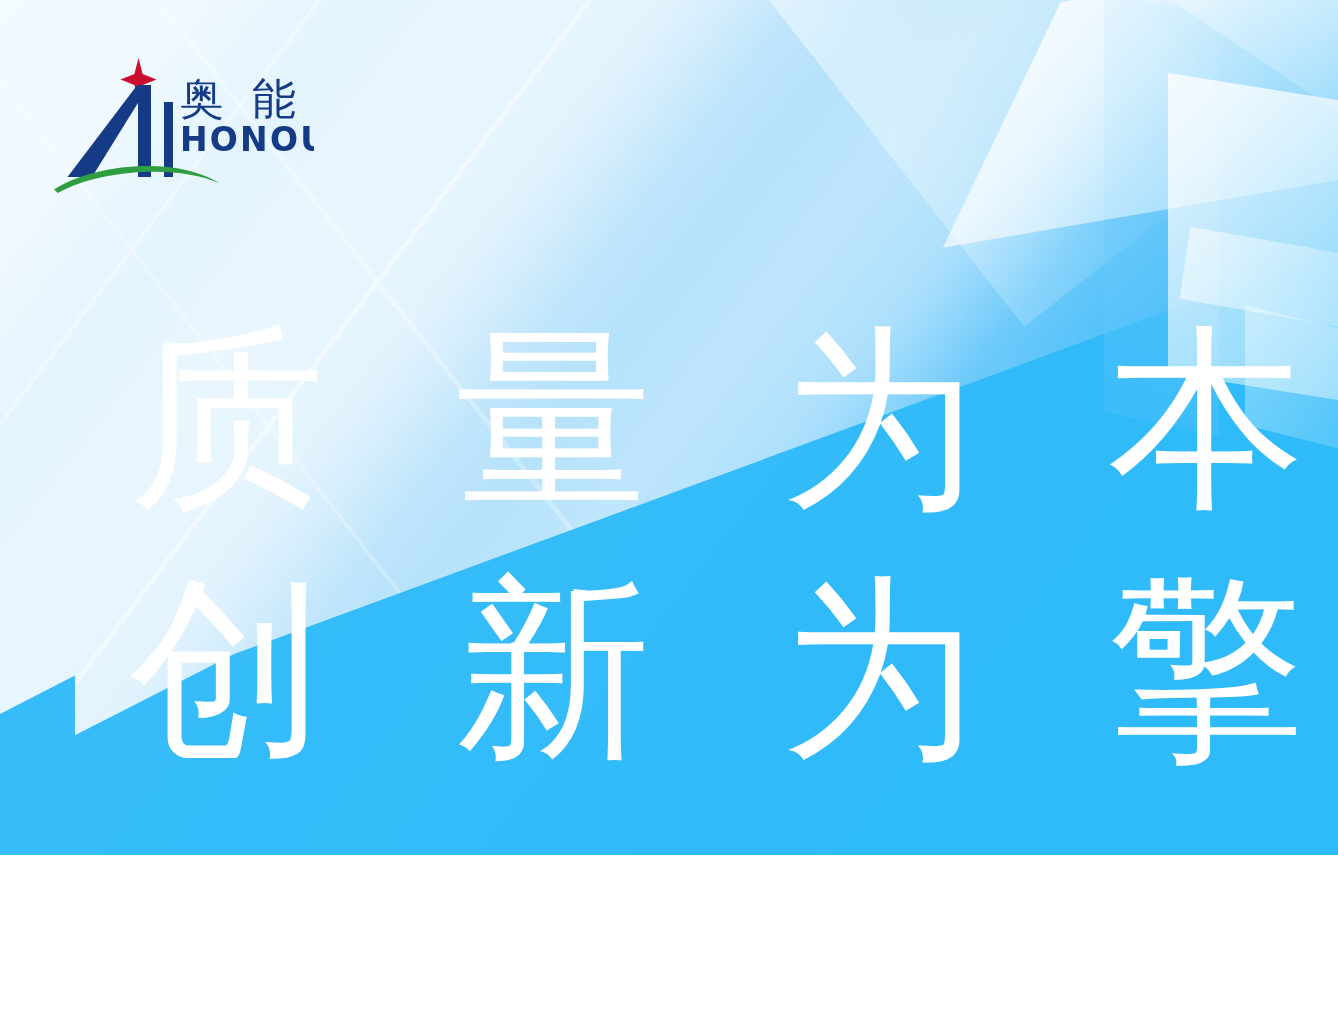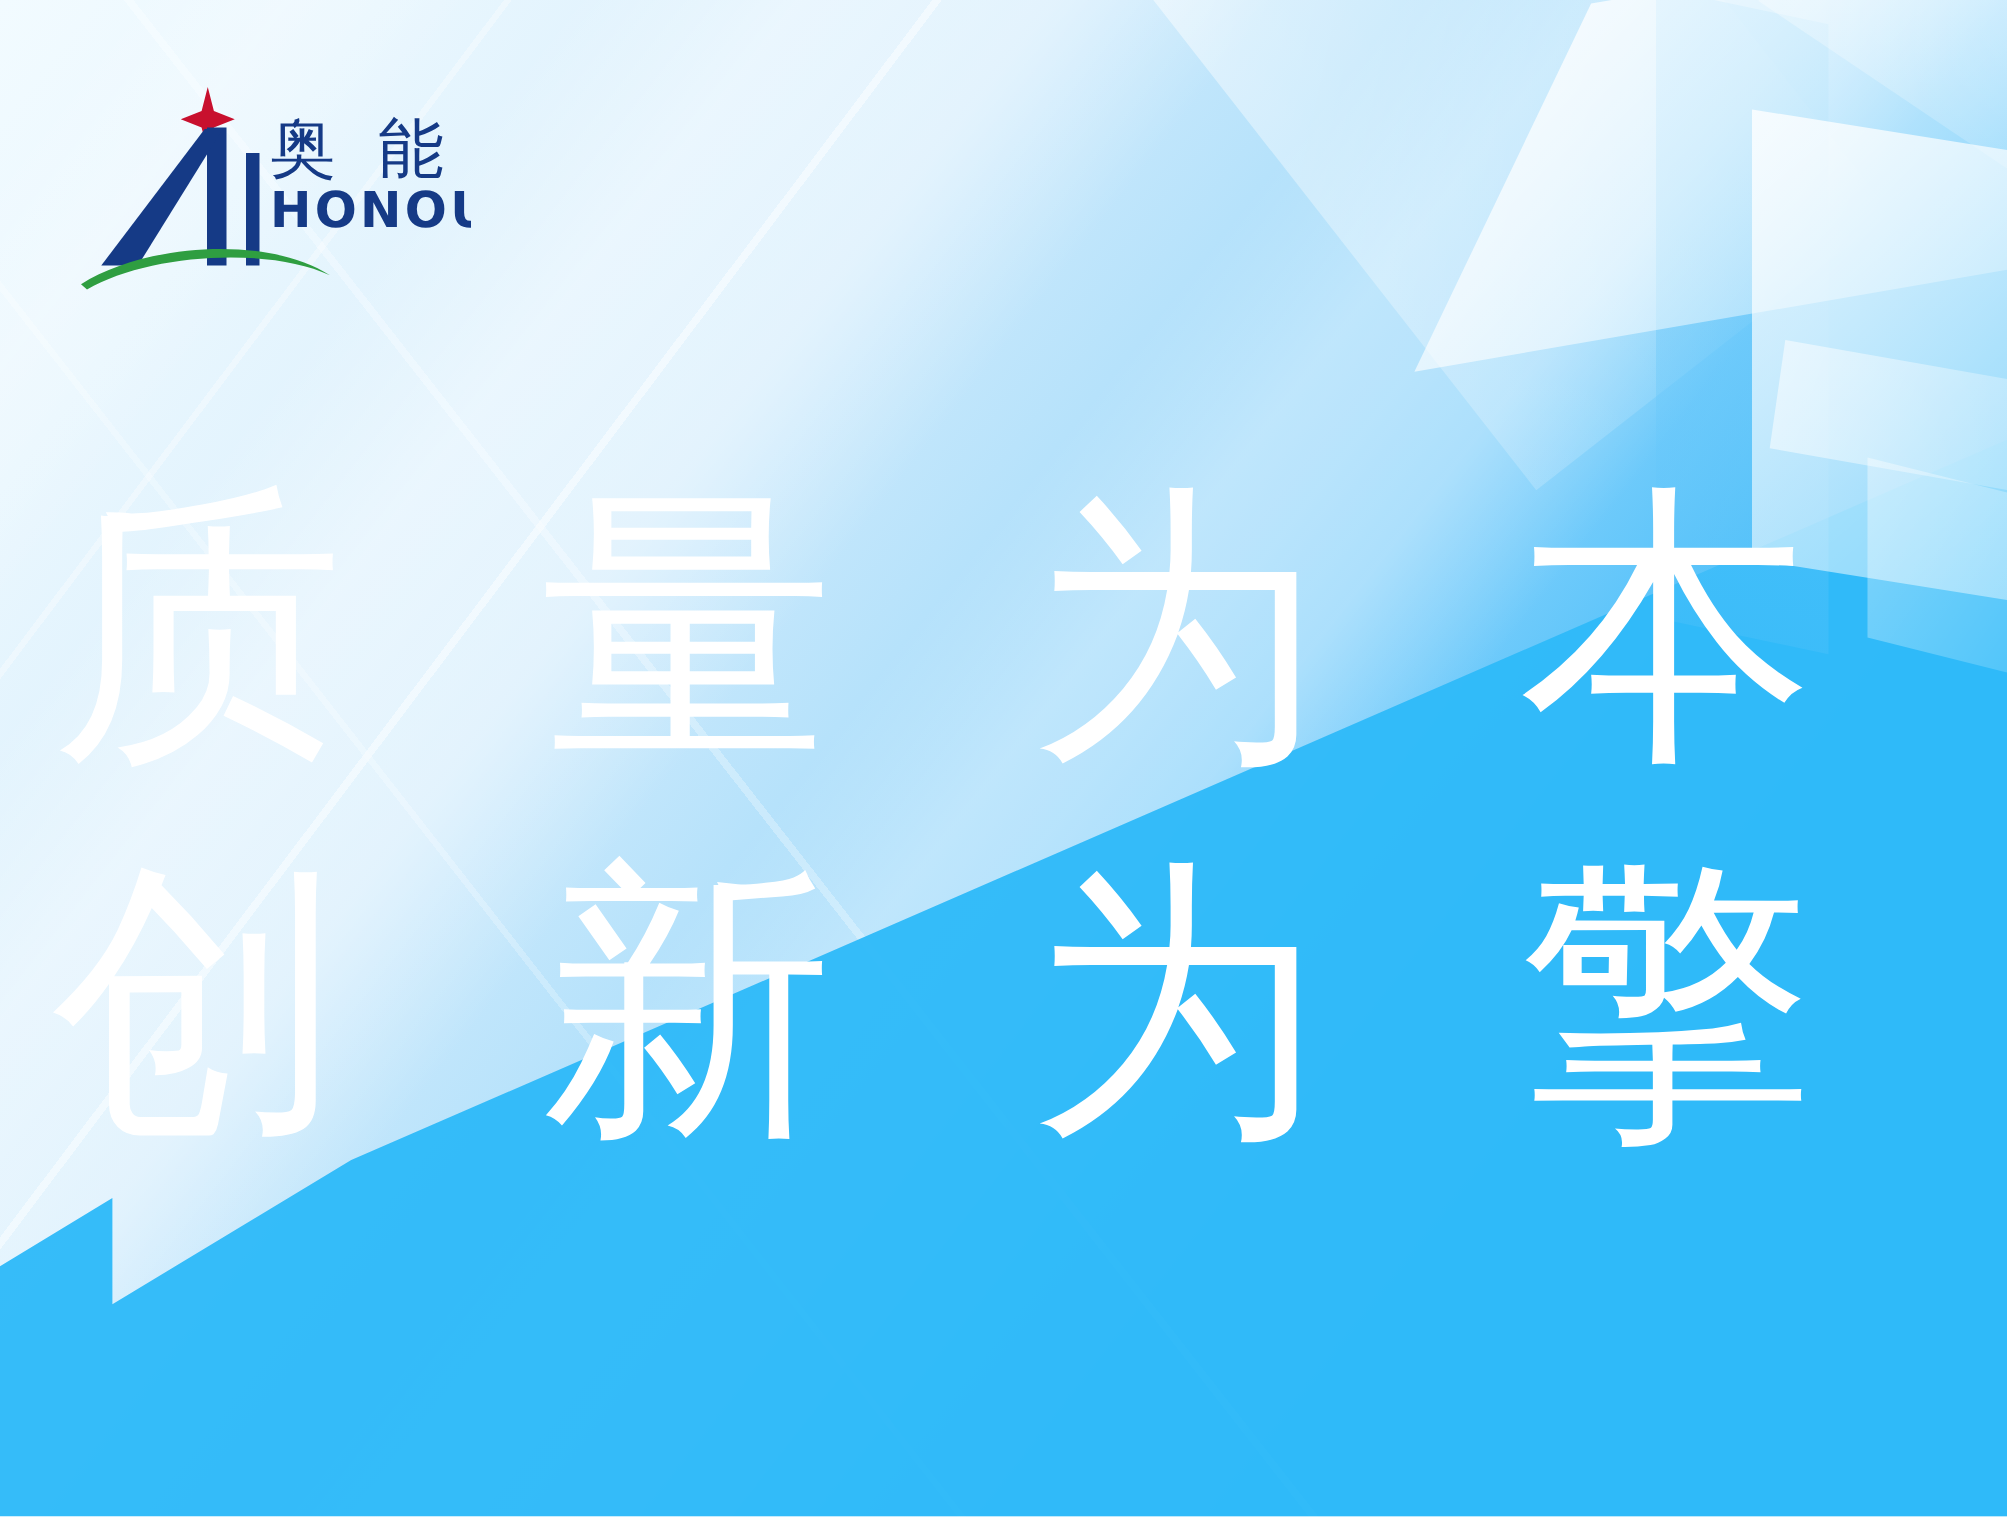--- a/index.html
+++ b/index.html
@@ -7,21 +7,21 @@
     padding: 0;
     background: #ffffff;
   }
   body {
     font-family: "DejaVu Sans", "Liberation Sans", sans-serif;
   }
 
   #poster {
     position: relative;
     width: 1338px;
-    height: 1011px;
+    height: 855px;
     overflow: hidden;
     background: #eaf6fe;
   }
 
   
   .bg-layer {
     position: absolute;
     inset: 0;
     pointer-events: none;
   }
@@ -130,21 +130,21 @@
     height: 148px;
   }
   .logo svg { display: block; width: 100%; height: 100%; }
 
   
   .slogan {
     position: absolute;
     left: 0;
     top: 300px;
     width: 1338px;
-    text-align: left;
+    text-align: right;
     color: #ffffff;
   }
   .slogan-line {
     display: block;
     font-family: "DejaVu Sans", "Liberation Sans", sans-serif;
     font-weight: 400;
     font-size: 196px;
     line-height: 238px;
     letter-spacing: 34px;
     text-indent: 34px;

